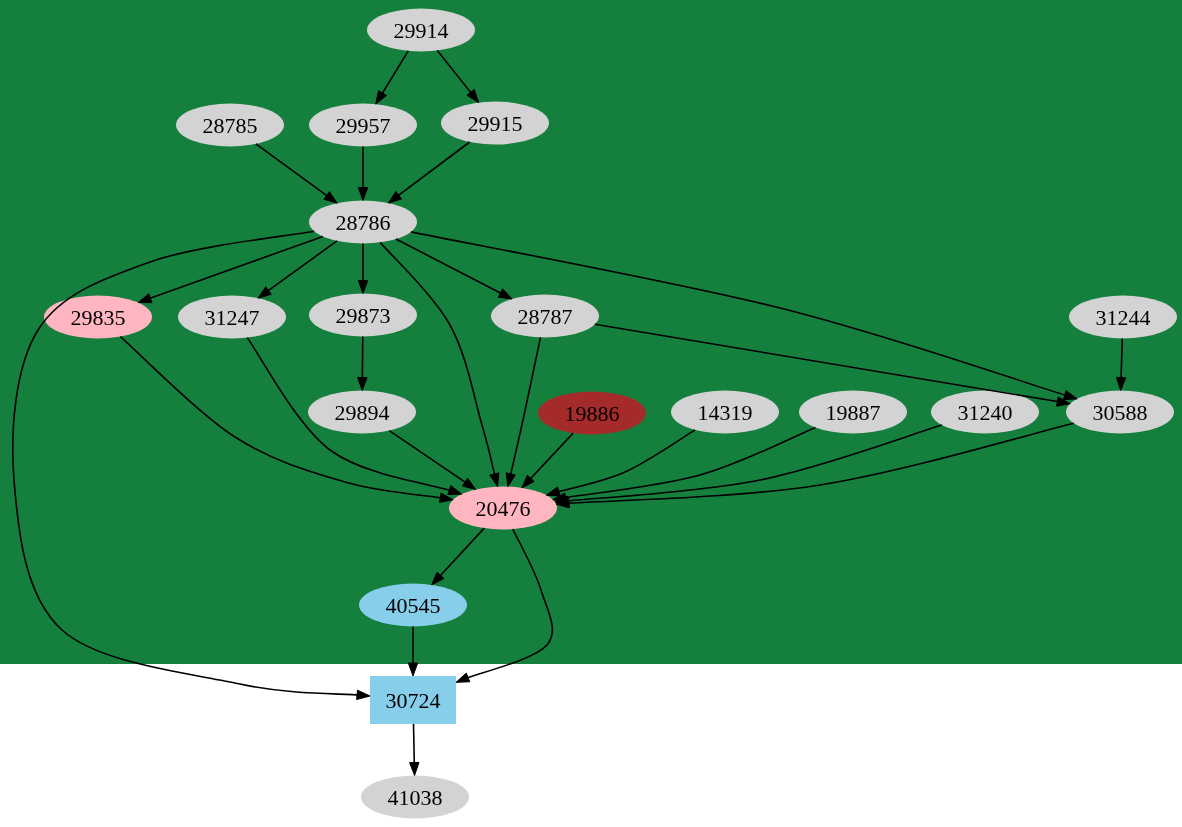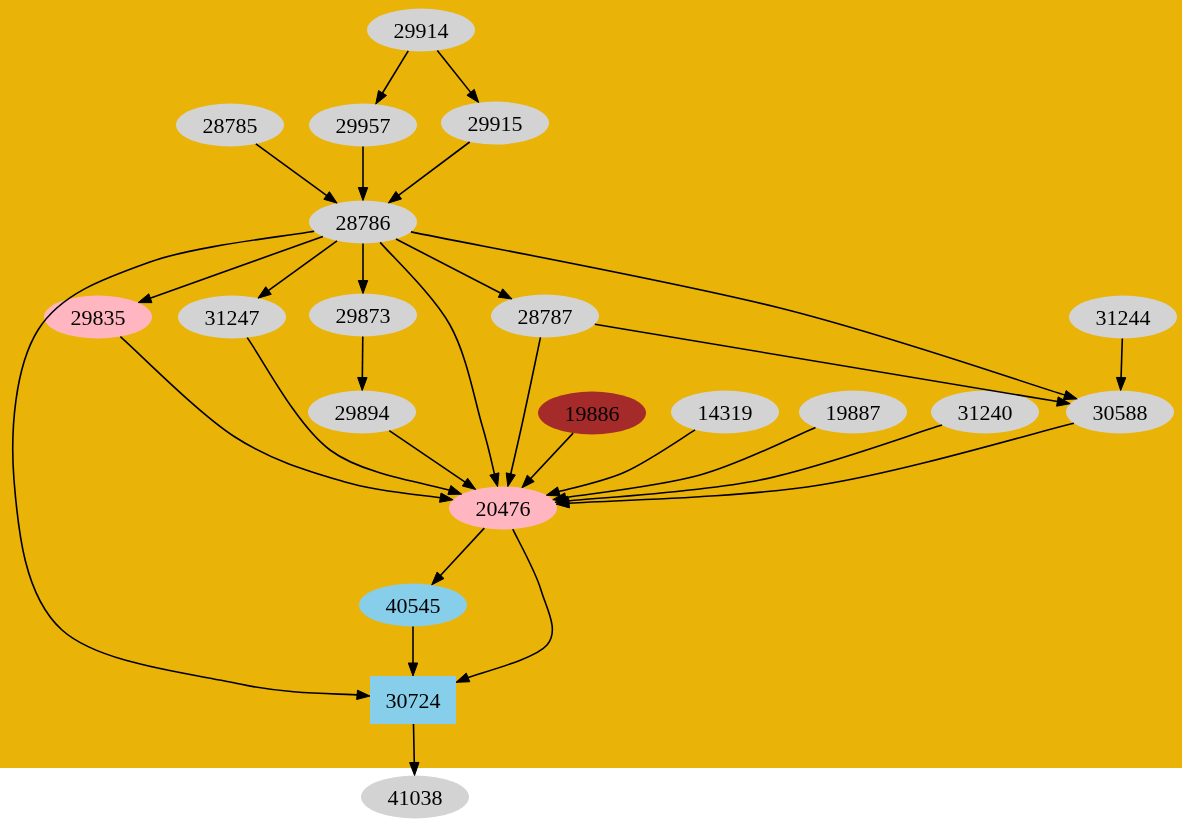--- a/index.html
+++ b/index.html
@@ -6,22 +6,22 @@
     margin: 0;
     padding: 0;
     background: #ffffff;
     width: 1182px;
     height: 827px;
     overflow: hidden;
   }
   .canvas {
     position: relative;
     width: 1182px;
-    height: 768px;
-    background: #eab308;
+    height: 664px;
+    background: #15803d;
   }
   svg { display: block; }
   .node-label {
     font-family: "Liberation Serif", "DejaVu Serif", serif;
     font-size: 22px;
     fill: #000000;
   }
   .edge-path {
     fill: none;
     stroke: #000000;

